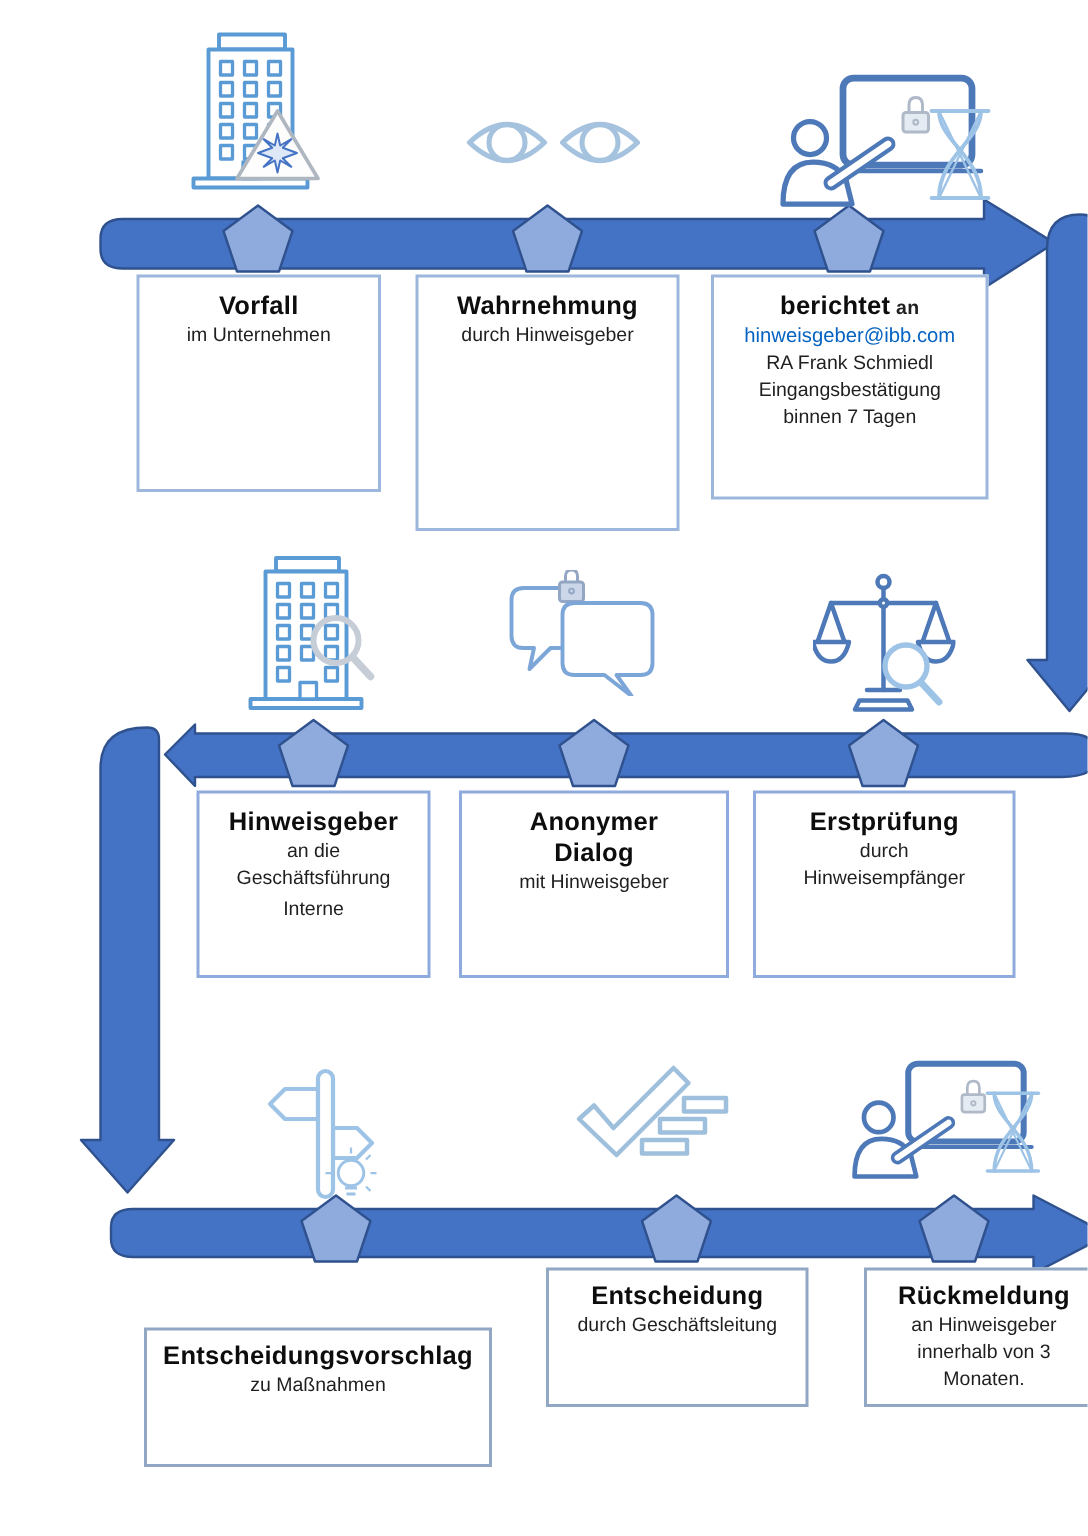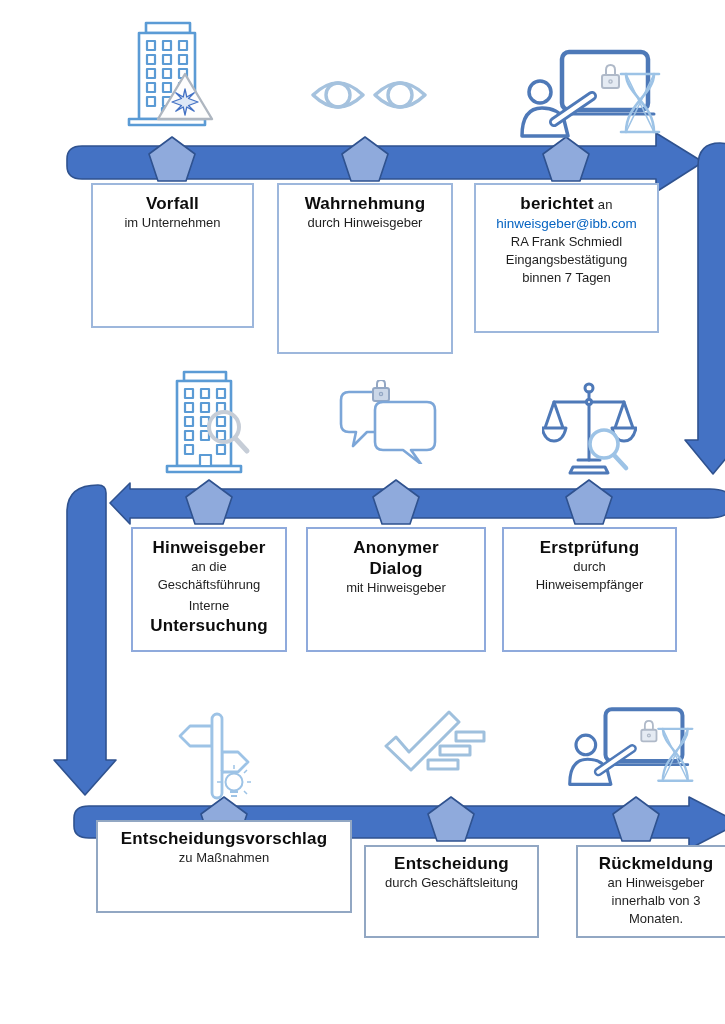--- a/index.html
+++ b/index.html
@@ -10,21 +10,21 @@
   .bands{position:absolute;left:0;top:0;width:725px;height:1024px;}
   .icon{position:absolute;}
   .box{
     position:absolute;background:#ffffff;border:2px solid #9DB7DC;
     text-align:center;box-sizing:border-box;padding-top:8px;
   }
   .box.r2{border-color:#8FAADC;}
   .box.r3{border-color:#92A7C3;padding-top:6px;}
   .t{font-size:17px;line-height:21px;font-weight:700;color:#0d0d0d;letter-spacing:.2px;}
   .line{font-size:13px;line-height:18px;color:#1f1f1f;}
-  .suffix{font-weight:400;font-size:13px;color:#1f1f1f;}
+  .suffix{font-weight:700;font-size:13px;color:#1f1f1f;}
   .email{color:#0563C1;font-size:13.5px;cursor:pointer;}
   .gap{height:3px;}
 </style>
 </head>
 <body>
 
 <div class="canvas">
 
   <svg class="bands" viewBox="0 0 725 1024" xmlns="http://www.w3.org/2000/svg">
     <defs>
@@ -216,36 +216,35 @@
     <div class="line">Eingangsbestätigung</div>
     <div class="line">binnen 7 Tagen</div>
   </div>
 
   <div class="box r2" style="left:87px;top:527px;width:156px;height:125px">
     <div class="t">Hinweisgeber</div>
     <div class="line">an die</div>
     <div class="line">Geschäftsführung</div>
     <div class="gap"></div>
     <div class="line">Interne</div>
-    <div class="t">Untersuchung</div>
   </div>
 
   <div class="box r2" style="left:262px;top:527px;width:180px;height:125px">
     <div class="t">Anonymer</div>
     <div class="t">Dialog</div>
     <div class="line">mit Hinweisgeber</div>
   </div>
 
   <div class="box r2" style="left:458px;top:527px;width:175px;height:125px">
     <div class="t">Erstprüfung</div>
     <div class="line">durch</div>
     <div class="line">Hinweisempfänger</div>
   </div>
 
-  <div class="box r3" style="left:52px;top:820px;width:256px;height:93px">
+  <div class="box r3" style="left:52px;top:885px;width:232px;height:93px">
     <div class="t">Entscheidungsvorschlag</div>
     <div class="line">zu Maßnahmen</div>
   </div>
 
   <div class="box r3" style="left:320px;top:845px;width:175px;height:93px">
     <div class="t">Entscheidung</div>
     <div class="line">durch Geschäftsleitung</div>
   </div>
 
   <div class="box r3" style="left:532px;top:845px;width:160px;height:93px">

